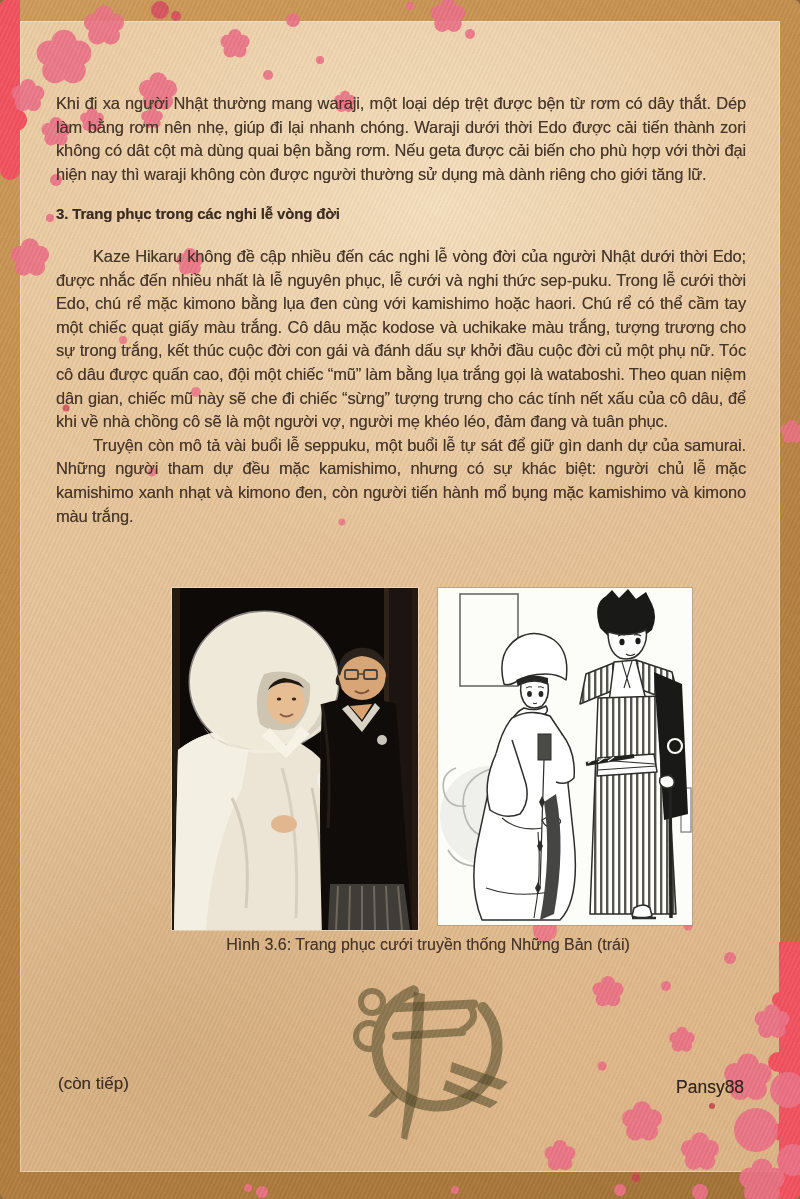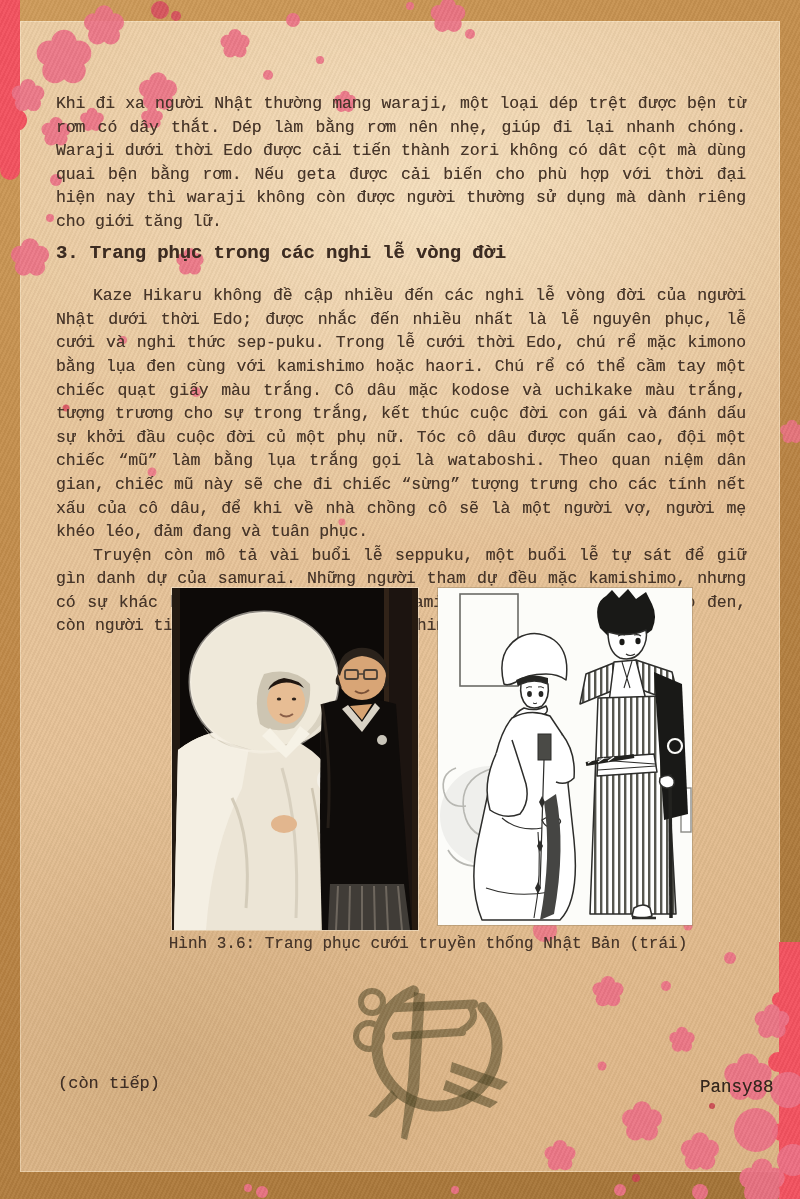--- a/index.html
+++ b/index.html
@@ -1,45 +1,45 @@
 <!DOCTYPE html>
 <html><head>
 <meta charset="utf-8">
 <style>
   html,body{margin:0;padding:0;background:#8a6a3f;}
   .page{position:relative;width:800px;height:1199px;overflow:hidden;
-        font-family:Liberation Mono, monospace;
-        background:linear-gradient(150deg,#cf9c5b 0%,#c08a49 40%,#b07c3e 75%,#a37337 100%);}
+        font-family:Liberation Sans, sans-serif;
+        background:linear-gradient(150deg,#cf9c5b 0%,#c08a49 40%,#b07c3e 75%,#a37337 100%);border-radius:6px;}
   .page::after{content:"";position:absolute;inset:0;pointer-events:none;
         background:repeating-linear-gradient(115deg,rgba(255,255,255,.04) 0 2px,rgba(0,0,0,.03) 2px 4px);}
   .inner{position:absolute;left:20px;top:21px;right:20px;bottom:27px;
         background:
           radial-gradient(ellipse 620px 480px at 55% 16%,rgba(255,242,216,.55),rgba(255,242,216,0) 72%),
           radial-gradient(ellipse 500px 420px at 20% 90%,rgba(120,80,30,.12),rgba(120,80,30,0) 70%),
           linear-gradient(160deg,#eccda4 0%,#e6c297 48%,#ddb586 100%);
         box-shadow:inset 0 0 0 1px rgba(255,240,210,.45);}
   .decor,.wm{position:absolute;left:0;top:0;pointer-events:none;}
   .text-block{position:absolute;left:56px;top:92px;width:690px;z-index:3;
         color:#463529;font-size:16.5px;line-height:23.6px;text-align:justify;
         letter-spacing:-0.15px;text-shadow:0 0 .6px rgba(62,46,35,.55);}
   .text-block p{margin:0;}
   .p1{margin-bottom:17px;}
-  .heading{font-size:19px;font-weight:bold;color:#3c2c22;margin:8px 0 19px 0;text-align:left;}
+  .heading{font-size:15px;font-weight:bold;color:#3c2c22;margin:16px 0 19px 0;text-align:left;}
   .p2{margin-bottom:13px;text-indent:37px;}
   .p3{text-indent:37px;}
   .figure-row{position:absolute;left:172px;top:588px;display:flex;gap:20px;z-index:3;}
   .photo-frame{width:246px;height:342px;overflow:hidden;box-shadow:0 0 0 1px rgba(245,235,215,.5);}
   .manga-frame{width:254px;height:337px;overflow:hidden;box-shadow:0 0 0 1px rgba(150,130,100,.45);}
   .photo-frame svg,.manga-frame svg{display:block;width:100%;height:100%;}
   .caption{position:absolute;left:100px;right:44px;top:933px;z-index:3;text-align:center;
         color:#463529;font-size:16px;line-height:23px;text-shadow:0 0 .6px rgba(62,46,35,.5);}
   .footer-note{position:absolute;left:58px;top:1034px;z-index:3;color:#3f2f26;font-size:17px;
         text-shadow:0 0 .6px rgba(62,46,35,.5);margin-top:40px;}
   .credit{position:absolute;left:676px;top:1077px;z-index:4;color:#33261d;font-size:17.5px;
-        text-shadow:0 0 .6px rgba(50,38,28,.55);margin-left:24px;}
+        text-shadow:0 0 .6px rgba(50,38,28,.55);}
 </style>
 </head>
 <body>
 
 <div class="page">
   <div class="inner"></div>
 
   <svg class="decor" width="800" height="1199" viewBox="0 0 800 1199">
     <defs>
       <g id="flw">
@@ -266,18 +266,18 @@
           <path d="M232,186 L233,330" stroke-width="3.5" stroke="#22221f" fill="none"></path>
           <path d="M222,190 q10,-6 14,2 q2,8 -8,8 q-8,-2 -6,-10 Z"></path>
           <path d="M196,320 q10,-6 16,0 l2,8 q-10,4 -20,0 Z"></path>
           <path d="M194,330 l24,0" stroke-width="2.5" fill="none"></path>
         </g>
       </svg>
     </div>
   </div>
 
   <div class="caption">
-    <div>Hình 3.6: Trang phục cưới truyền thống Nhật Bản (trái)</div>
+    <div>Hình 3.6: Trang phục cưới truyền thống Những Bản (trái)</div>
   </div>
 
   <div class="footer-note">(còn tiếp)</div>
   <div class="credit">Pansy88</div>
 </div>
 
 </body></html>

